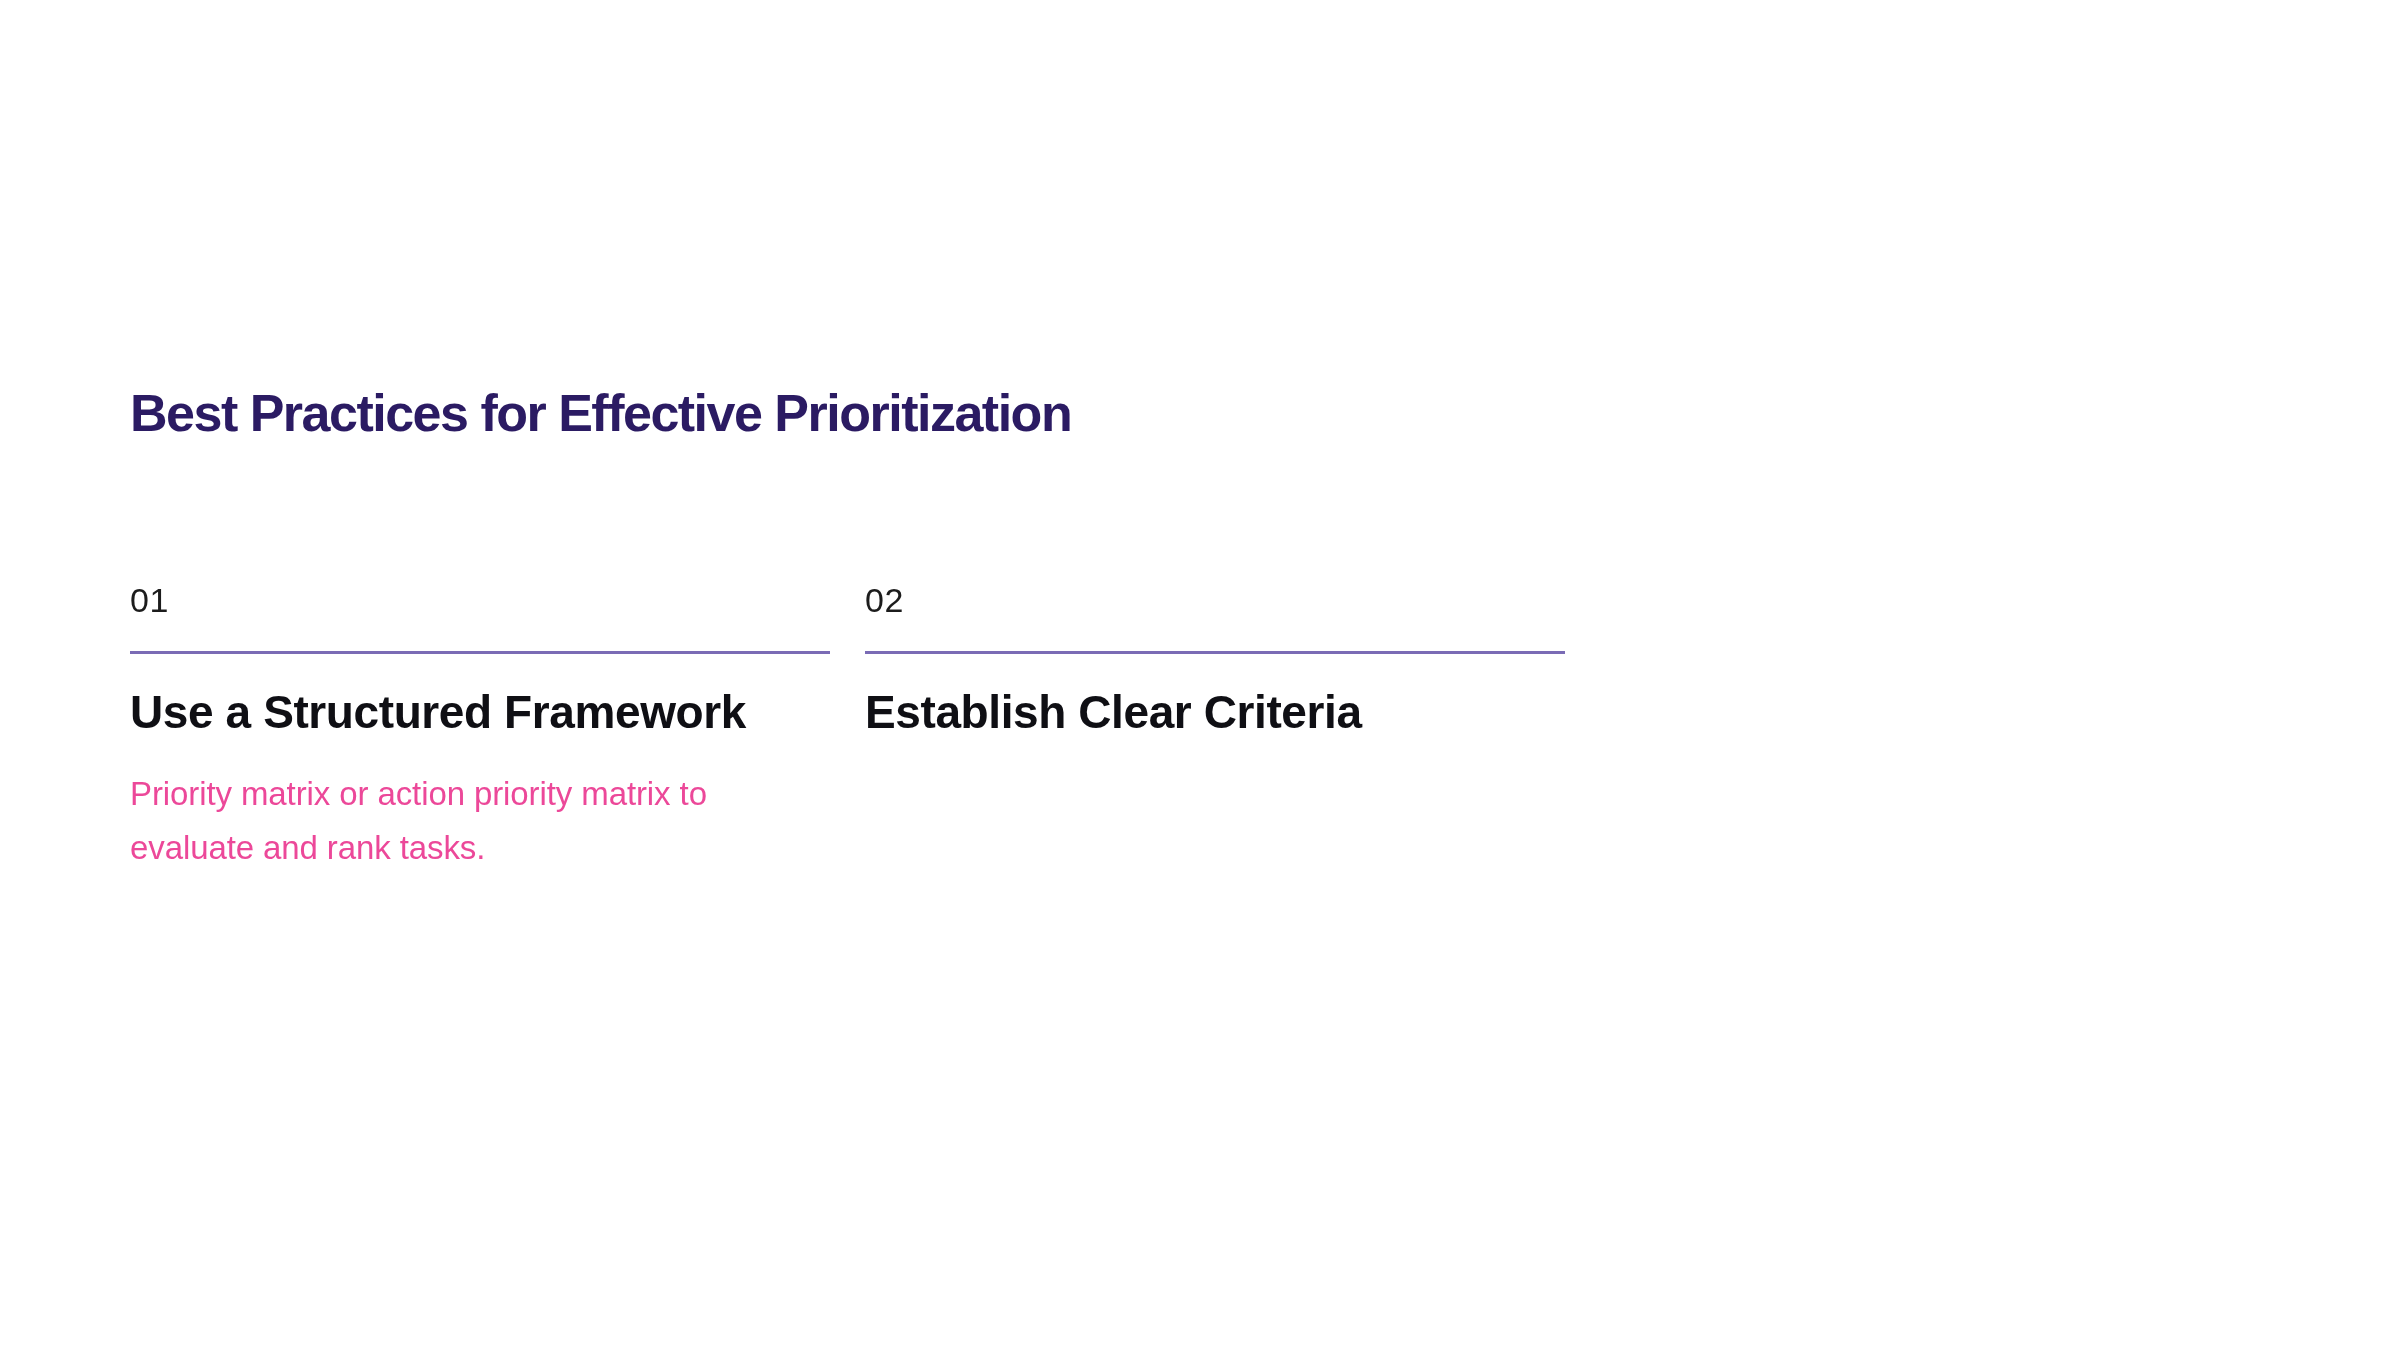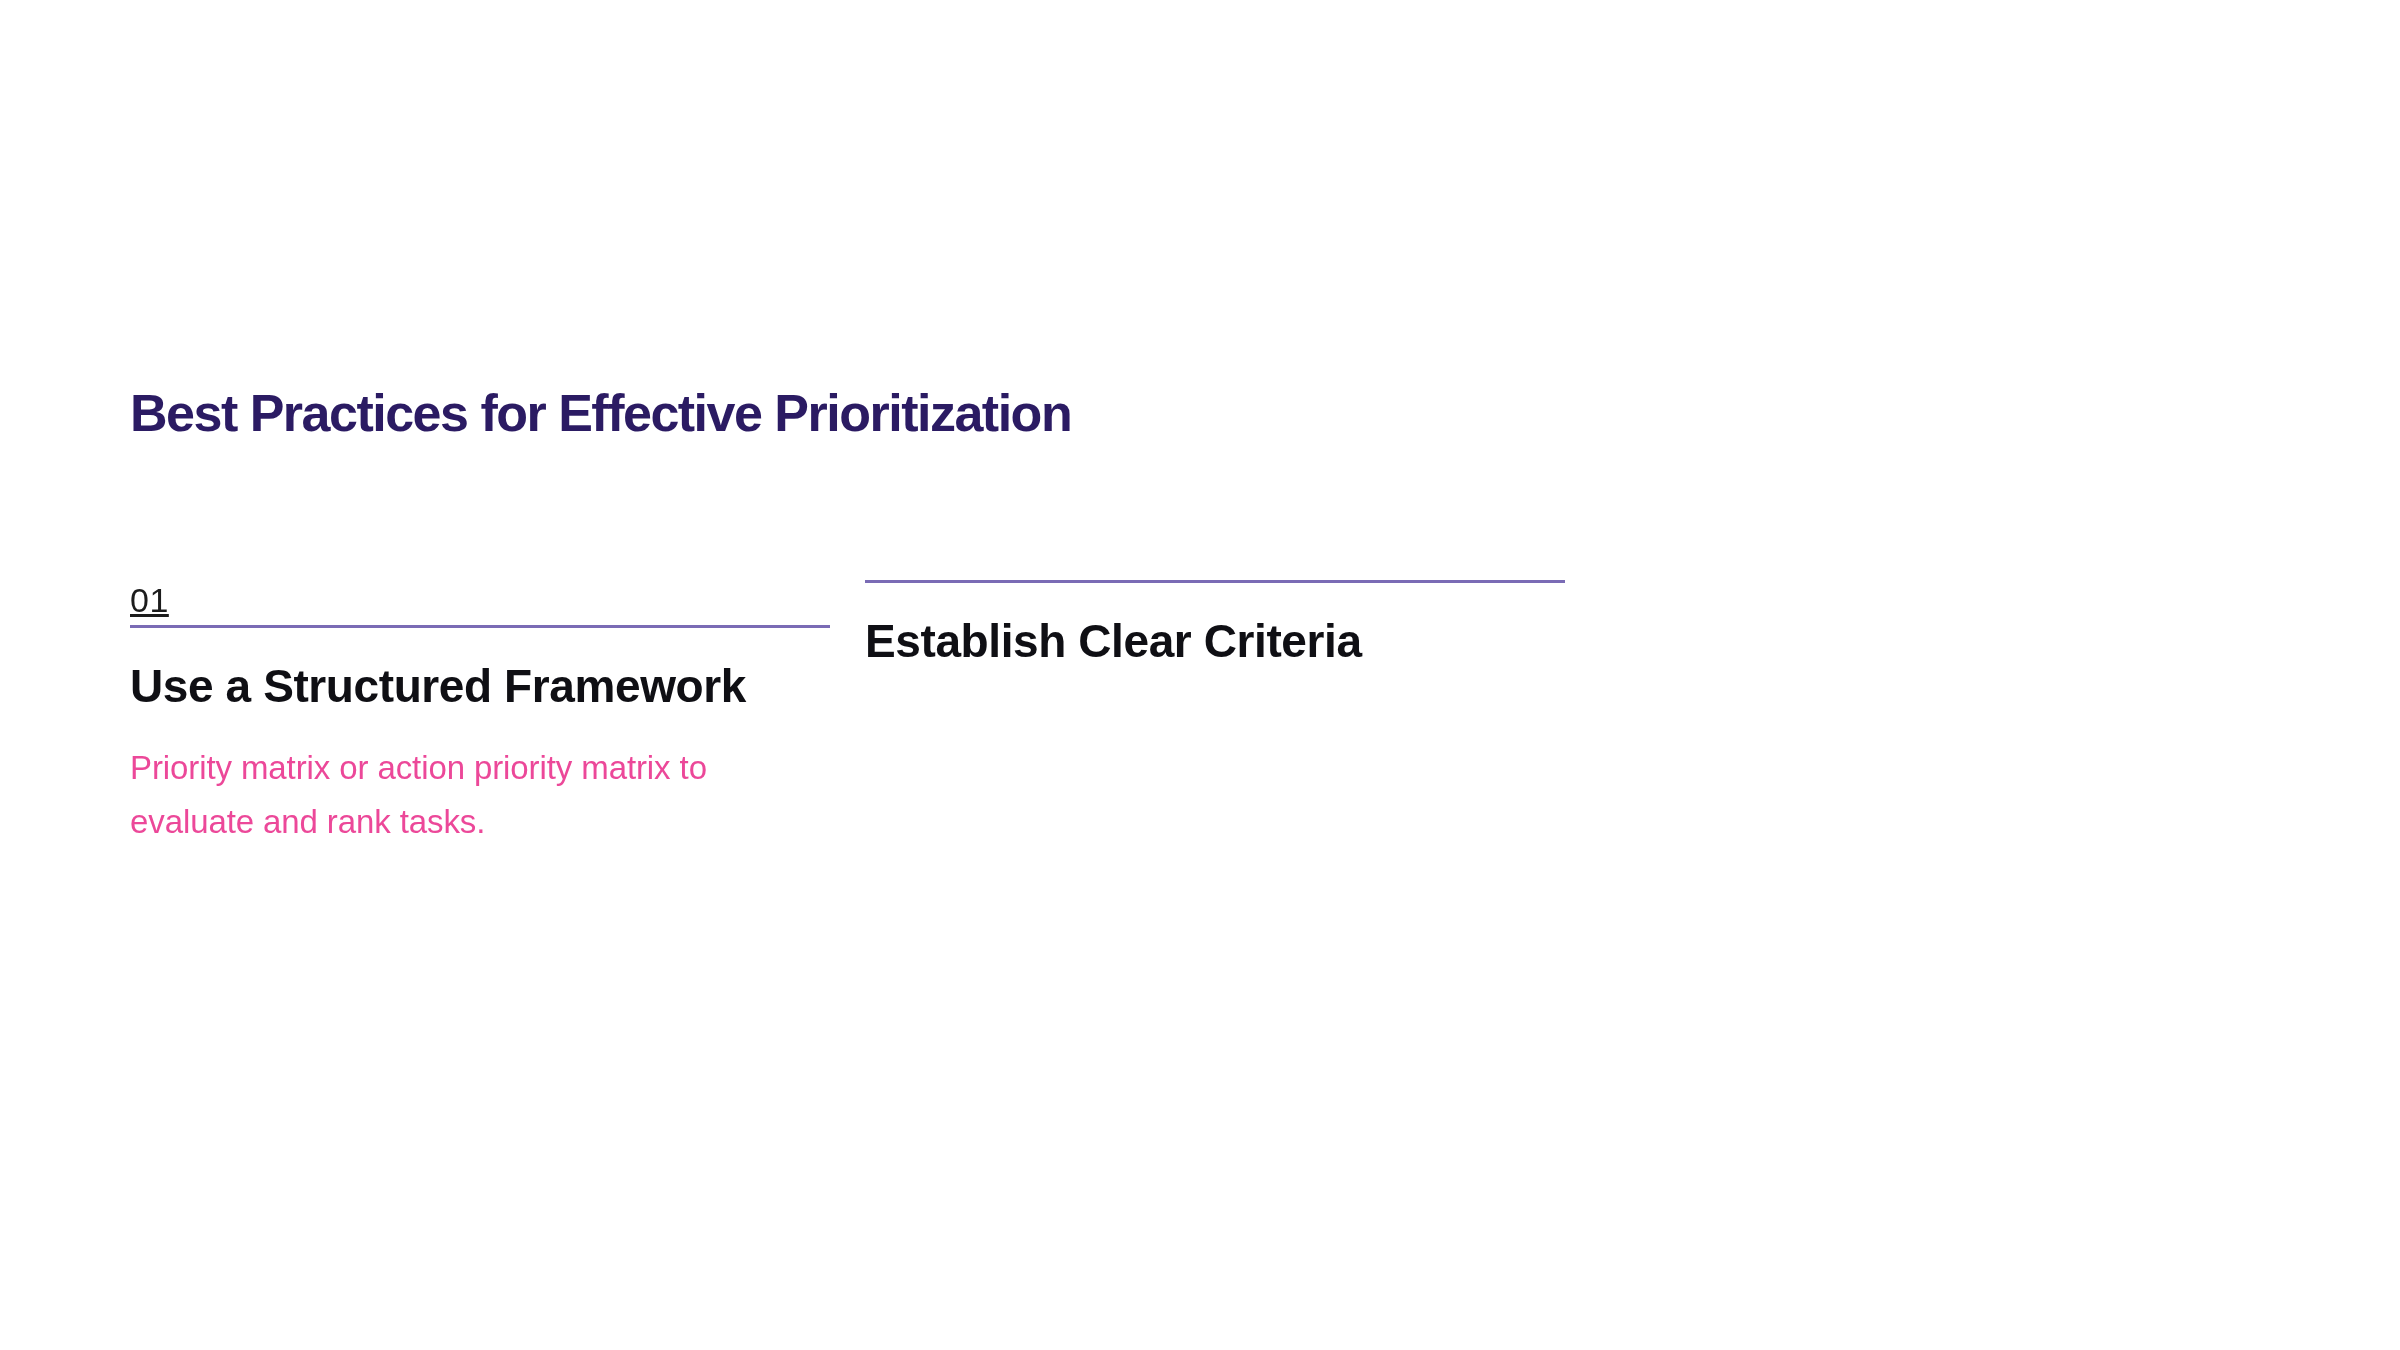--- a/index.html
+++ b/index.html
@@ -45,23 +45,22 @@
     margin-right: 35px;
     box-sizing: border-box;
   }
   .col:last-child {
     margin-right: 0;
   }
   .col-number {
     font-size: 34px;
     color: #1c1c1c;
     line-height: 1.2;
-    padding-bottom: 4px;
+    padding-bottom: 30px;
     letter-spacing: 0.5px;
-    text-decoration: underline;
   }
   .col-rule {
     border-bottom: 3px solid #7a6bb5;
     width: 100%;
     margin-bottom: 30px;
   }
   .col-heading {
     font-size: 46px;
     font-weight: bold;
     color: #0f0f14;
@@ -90,19 +89,20 @@
   <div class="columns">
 
     <div class="col col-1">
       <div class="col-number">01</div>
       <div class="col-rule"></div>
       <div class="col-heading">Use a Structured Framework</div>
       <div class="col-body">Priority matrix or action priority matrix to evaluate and rank tasks.</div>
     </div>
 
     <div class="col col-2">
+      <div class="col-number">02</div>
       <div class="col-rule"></div>
       <div class="col-heading">Establish Clear Criteria</div>
     </div>
 
 
   </div>
 </div>
 
 </body></html>

